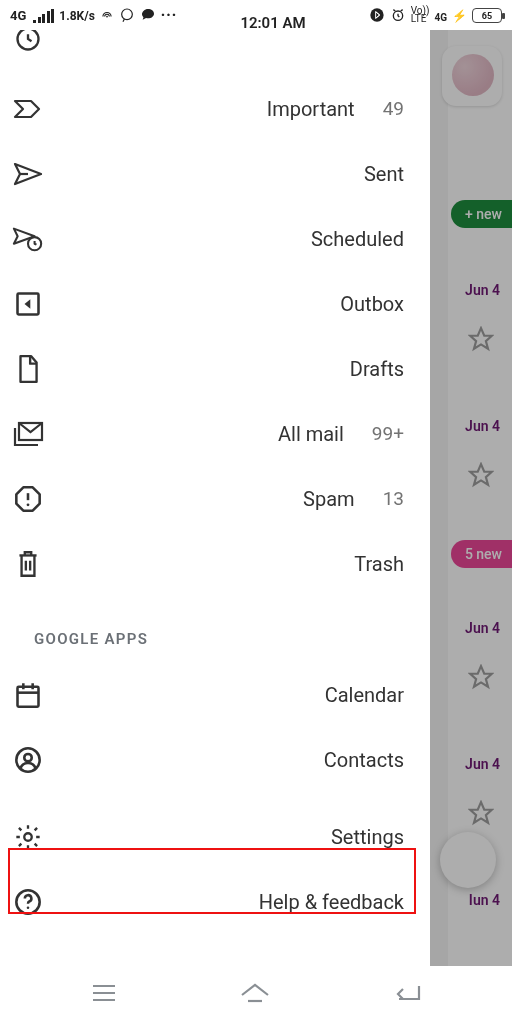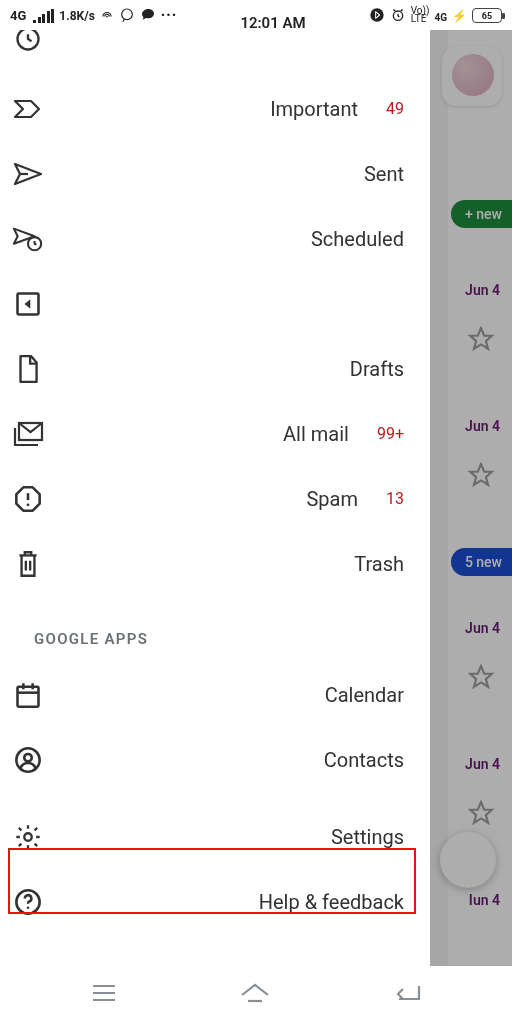--- a/index.html
+++ b/index.html
@@ -51,21 +51,21 @@
   
   .drawer{
     position:absolute; left:0; top:30px; bottom:58px; width:430px; background:#fff; overflow:hidden;
   }
   .drawer-row{
     display:flex; align-items:center; height:65px; padding-left:12px; padding-right:26px; gap:28px;
     font-size:20px; color:#333; font-weight:400;text-align:right;
   }
   .drawer-row .icn{ width:32px; display:flex; justify-content:center; align-items:center; flex:0 0 32px;}
   .drawer-row .lbl{ flex:1;}
-  .drawer-row .cnt{ font-size:16px; color:#b91c1c;}
+  .drawer-row .cnt{ font-size:19px; color:#737373;}
   .drawer-first{ height:46px; font-size:20px;color:#333; font-weight:400; position:relative; overflow:hidden;}
   .drawer-first .icn svg{transform:translateY(-14px);}
   .drawer-first .lbl{align-self:flex-start; line-height:0px;}
   .section-header{
     padding:34px 0 14px 34px; font-size:15px; letter-spacing:1.3px; color:#6b7076; font-weight:600;
   }
   .highlight{
     position:absolute; left:8px; width:408px; height:66px; border:2.5px solid #e11; pointer-events:none;
   }
 
@@ -132,21 +132,21 @@
     <div class="bg-avatar"></div>
     <div class="bg-chip" style="top:170px;background:#1e8e3e;">+ new</div>
     <div class="bg-date" style="top:252px;">Jun 4</div>
     <div class="bg-star" style="top:296px;"><svg width="26" height="26" viewBox="0 0 24 24" fill="none" stroke-width="2">
           <polygon points="12 2 15 9 22 9 16.5 14 18.5 21 12 17 5.5 21 7.5 14 2 9 9 9"></polygon>
         </svg></div>
     <div class="bg-date" style="top:388px;">Jun 4</div>
     <div class="bg-star" style="top:432px;"><svg width="26" height="26" viewBox="0 0 24 24" fill="none" stroke-width="2">
           <polygon points="12 2 15 9 22 9 16.5 14 18.5 21 12 17 5.5 21 7.5 14 2 9 9 9"></polygon>
         </svg></div>
-    <div class="bg-chip" style="top:510px;background:#1d4ed8;margin-top:8px;">5 new</div>
+    <div class="bg-chip" style="top:510px;background:#ec4899;">5 new</div>
     <div class="bg-date" style="top:590px;">Jun 4</div>
     <div class="bg-star" style="top:634px;"><svg width="26" height="26" viewBox="0 0 24 24" fill="none" stroke-width="2">
           <polygon points="12 2 15 9 22 9 16.5 14 18.5 21 12 17 5.5 21 7.5 14 2 9 9 9"></polygon>
         </svg></div>
     <div class="bg-date" style="top:726px;">Jun 4</div>
     <div class="bg-star" style="top:770px;"><svg width="26" height="26" viewBox="0 0 24 24" fill="none" stroke-width="2">
           <polygon points="12 2 15 9 22 9 16.5 14 18.5 21 12 17 5.5 21 7.5 14 2 9 9 9"></polygon>
         </svg></div>
     <div class="bg-fab"></div>
     <div class="bg-date" style="top:862px;">Iun 4</div>
@@ -197,20 +197,21 @@
     <span class="lbl">Scheduled</span>
   </div>
 
   <div class="drawer-row">
     <span class="icn">
       <svg width="28" height="28" viewBox="0 0 24 24" fill="none" stroke="#333" stroke-width="2.2">
           <rect x="3" y="3" width="18" height="18" rx="1"></rect>
           <path d="M9 12l5-4v8z" fill="#333" stroke="none"></path>
         </svg>
     </span>
+    <span class="lbl">Outbox</span>
   </div>
 
   <div class="drawer-row">
     <span class="icn">
       <svg width="26" height="30" viewBox="0 0 24 28" fill="none" stroke="#333" stroke-width="2.2" stroke-linejoin="round">
           <path d="M5 2h10l5 6v18H5z"></path>
           <path d="M14 2v7h6"></path>
         </svg>
     </span>
     <span class="lbl">Drafts</span>

